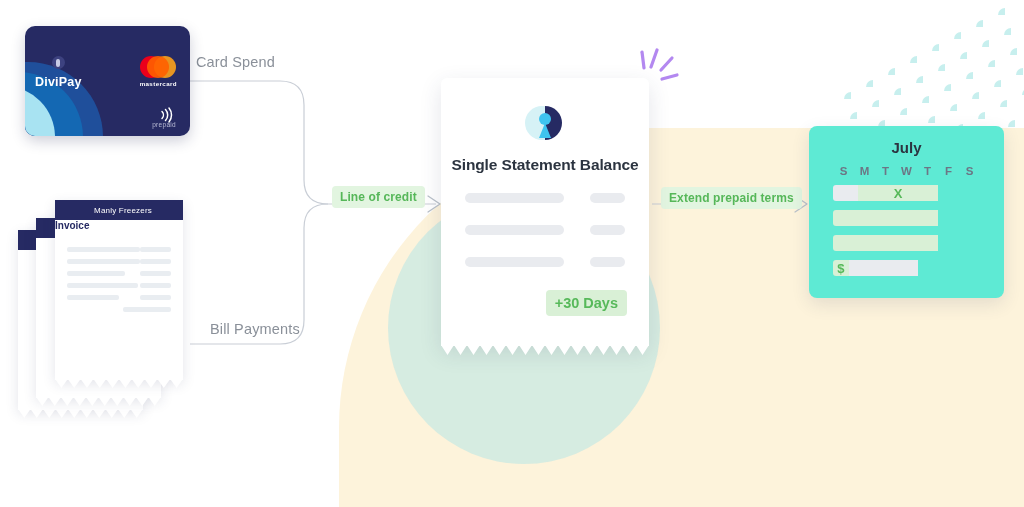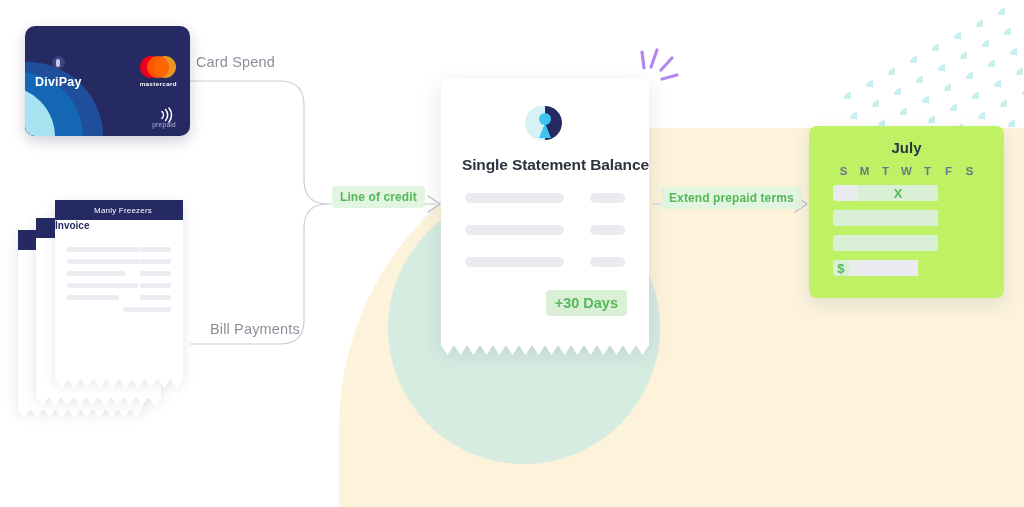--- a/index.html
+++ b/index.html
@@ -81,36 +81,36 @@
   .zig{position:absolute;left:0;right:0;bottom:-9px;height:10px;}
 
   
   .stmt{
     position:absolute;left:441px;top:78px;width:208px;height:268px;
     background:#fff;border-radius:6px 6px 0 0;z-index:8;
     box-shadow:0 7px 22px rgba(45,55,95,.13);
   }
   .stmt-logo{position:absolute;left:50%;transform:translateX(-50%);top:20px;}
   .stmt-title{
-    position:absolute;left:0;right:0;top:78px;text-align:right;
+    position:absolute;left:0;right:0;top:78px;text-align:center;
     color:#2c3440;font-size:15.5px;font-weight:700;letter-spacing:-.1px;
   }
   .stmt-rows{position:absolute;left:24px;right:24px;top:115px;}
   .stmt-row{display:flex;justify-content:space-between;align-items:center;margin-bottom:22px;}
   .stmt-ph{background:#e9ebef;border-radius:5px;height:10px;}
   .badge30{
     position:absolute;right:22px;top:212px;background:#d9f0d6;color:#57b95a;
     font-size:14.5px;font-weight:700;border-radius:4px;padding:5px 9px;
   }
   .stmt-zig{position:absolute;left:0;bottom:-10px;width:208px;height:11px;}
 
   
   .cal{
     position:absolute;left:809px;top:126px;width:195px;height:172px;
-    background:#bef264;border-radius:8px;z-index:8;
+    background:#5eead4;border-radius:8px;z-index:8;
     box-shadow:0 6px 18px rgba(45,55,95,.12);
   }
   .cal-title{text-align:center;color:#2c3440;font-size:15px;font-weight:700;margin-top:13px;}
   .cal-dow{display:flex;margin:9px 24px 0 24px;}
   .cal-dow span{flex:1;text-align:center;color:#6c7685;font-size:11.5px;font-weight:600;}
   .cal-rows{margin:8px 24px 0 24px;}
   .cal-row{display:flex;height:16px;margin-bottom:9px;border-radius:3px;overflow:hidden;}
   .seg{height:100%;}
   .seg-green{background:#d9f0d6;}
   .seg-gray{background:#e9ebef;}

